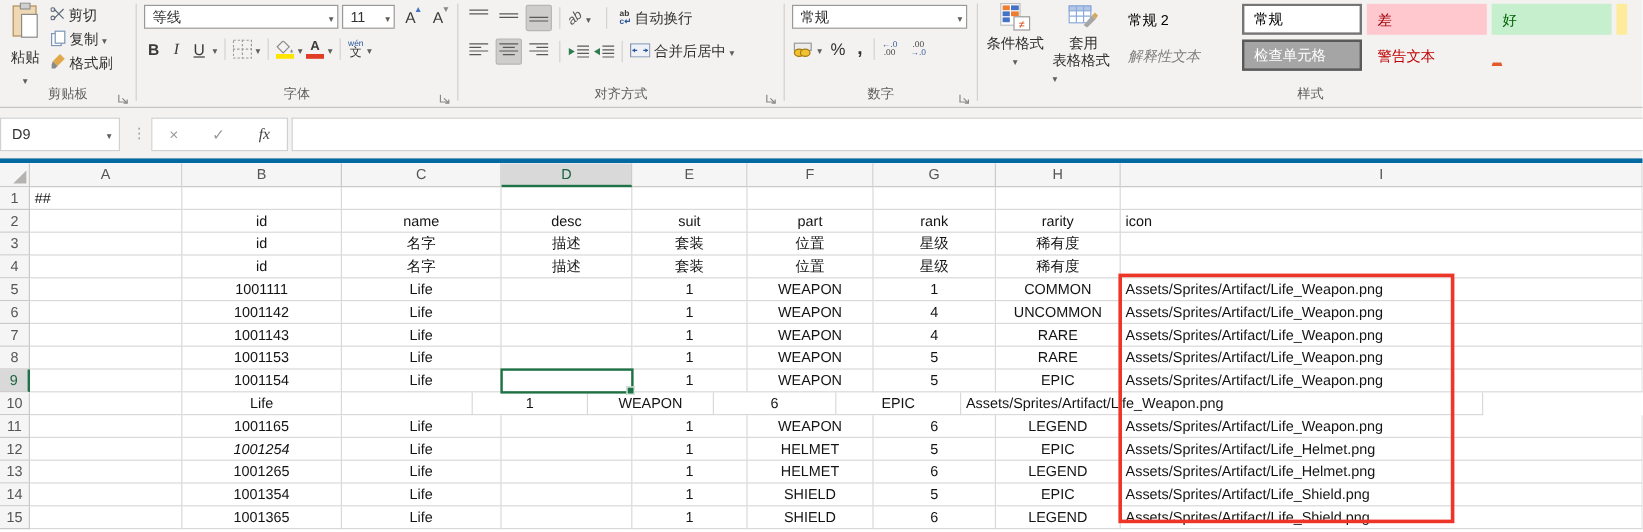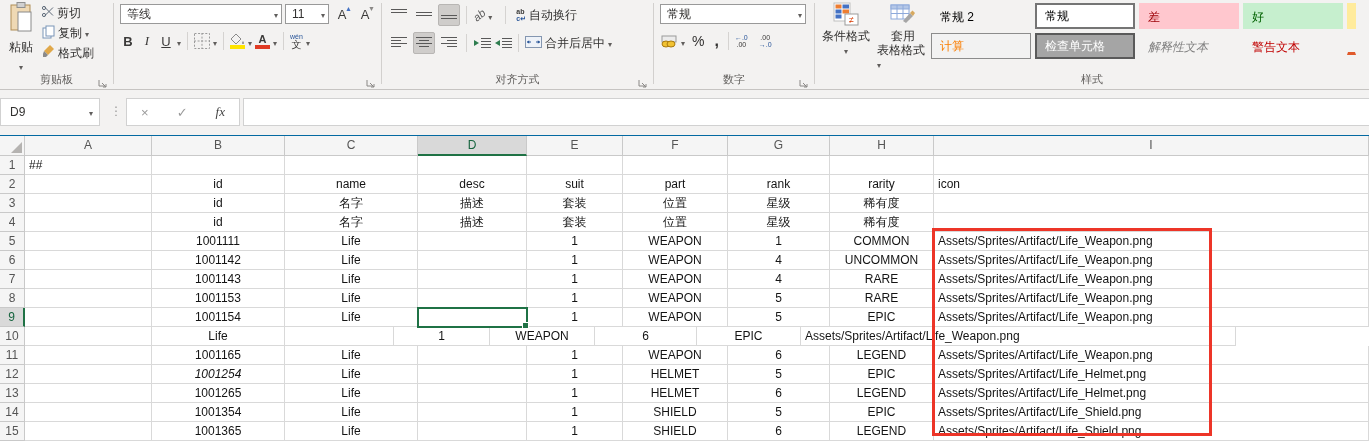--- a/index.html
+++ b/index.html
@@ -52,21 +52,21 @@
   .gal-item{width:100px;height:26px;line-height:26px;padding:0 8px;font-size:12px;box-sizing:border-box;
             white-space:nowrap;overflow:hidden;cursor:pointer;border:1px solid transparent}
   .kind-selected{background:#fff;border:2px solid #757575;line-height:22px}
   .kind-bordered{border:1px solid #8c8c8c;line-height:24px}
   .kind-bordered-dark{border:2px solid #5a5a5a;line-height:22px}
   .kind-italic{font-style:italic}
   .kind-sliver{width:9px;padding:0}
   .kind-sliver2{width:9px;padding:0;border-bottom:3px solid #e05a2b;height:14px;margin-top:8px}
   
   .fbar{position:absolute;left:0;top:90px;width:1369px;height:46px;background:#f3f2f1;
-        border-bottom:1px solid #0369a1;box-sizing:border-box}
+        border-bottom:4px solid #0369a1;box-sizing:border-box}
   .namebox{position:absolute;left:0px;top:8px;width:100px;height:28px;background:#fff;border:1px solid #d1d1d1;
            box-sizing:border-box;display:flex;align-items:center;justify-content:space-between;
            padding:0 6px 0 9px;font-size:12px;cursor:pointer}
   .fdots{position:absolute;left:110px;top:14px;color:#999;font-size:12px}
   .fbtns{position:absolute;left:126px;top:8px;width:114px;height:28px;background:#fff;border:1px solid #d1d1d1;
          box-sizing:border-box;display:flex;align-items:center;justify-content:space-around}
   .fx-x{color:#9a9a9a;font-size:13px;cursor:pointer}
   .fx-check{color:#9a9a9a;font-size:13px;cursor:pointer}
   .fx-fx{font-family:"Liberation Serif",serif;font-style:italic;font-size:13px;color:#444;cursor:pointer}
   .finput{position:absolute;left:243px;top:8px;right:0;height:28px;background:#fff;border:1px solid #d1d1d1;
@@ -196,20 +196,21 @@
           </span>
           <span class="caret"></span>
           <span class="minisep"></span>
           <span class="stack">
             <span style="font-size:7px;color:#2b579a;line-height:7px">wén</span>
             <span style="font-size:10px;line-height:10px">文</span>
           </span>
           <span class="caret"></span>
         </div>
       </div>
+      <div class="rlabel">字体</div>
       <span class="launcher">
         <svg width="10" height="10" viewBox="0 0 10 10">
             <path d="M1 1v6h6" fill="none" stroke="#8a8886"></path>
             <path d="M4 4l4 4M8 5v3h-3" fill="none" stroke="#8a8886"></path>
           </svg>
       </span>
     </div>
 
     <div class="vsep"></div>
 
@@ -369,23 +370,22 @@
           </span>
           <span>套用</span>
           <span><span>表格格式</span> <span class="caret"></span></span>
         </div>
         <div class="gallery">
             <div class="gal-item kind-plain" style="color: rgb(0, 0, 0);">常规 2</div>
             <div class="gal-item kind-selected" style="color: rgb(0, 0, 0);">常规</div>
             <div class="gal-item kind-plain" style="background: rgb(255, 199, 206); color: rgb(156, 0, 6);">差</div>
             <div class="gal-item kind-plain" style="background: rgb(198, 239, 206); color: rgb(0, 97, 0);">好</div>
             <div class="gal-item kind-sliver" style="background: rgb(255, 235, 156);"></div>
-            <div class="gal-item kind-bordered" style="background: rgb(242, 242, 242); color: rgb(250, 125, 0);">计算</div>
+            <div class="gal-item kind-italic" style="color: rgb(127, 127, 127);">解释性文本</div>
             <div class="gal-item kind-bordered-dark" style="background: rgb(165, 165, 165); color: rgb(255, 255, 255);">检查单元格</div>
-            <div class="gal-item kind-italic" style="color: rgb(127, 127, 127);">解释性文本</div>
             <div class="gal-item kind-plain" style="color: rgb(192, 0, 0);">警告文本</div>
             <div class="gal-item kind-sliver2"></div>
           </div>
       </div>
       <div class="rlabel">样式</div>
     </div>
   </div>
 
   <div class="fbar">
     <div class="namebox">

